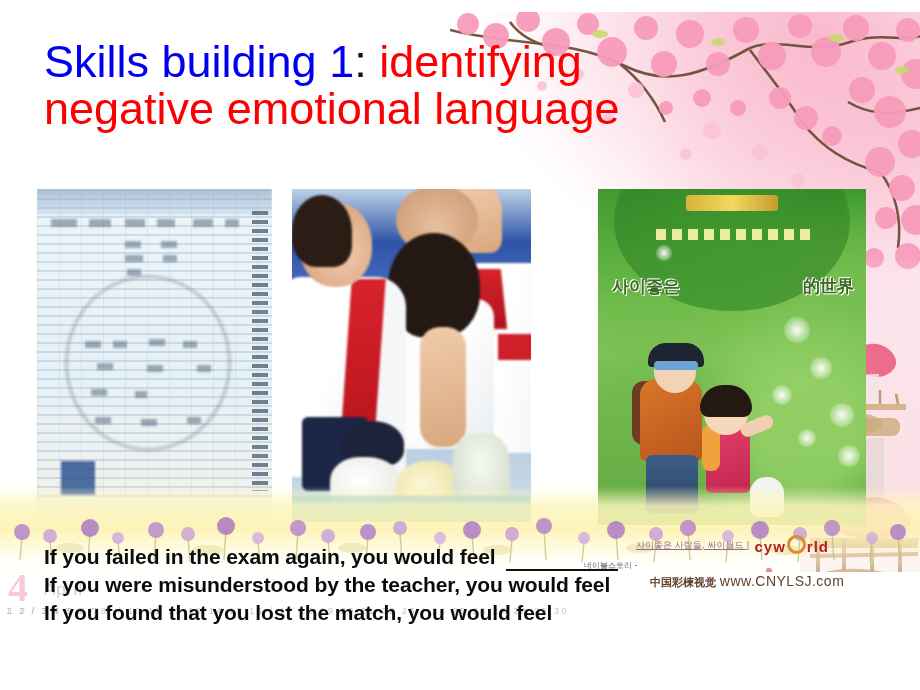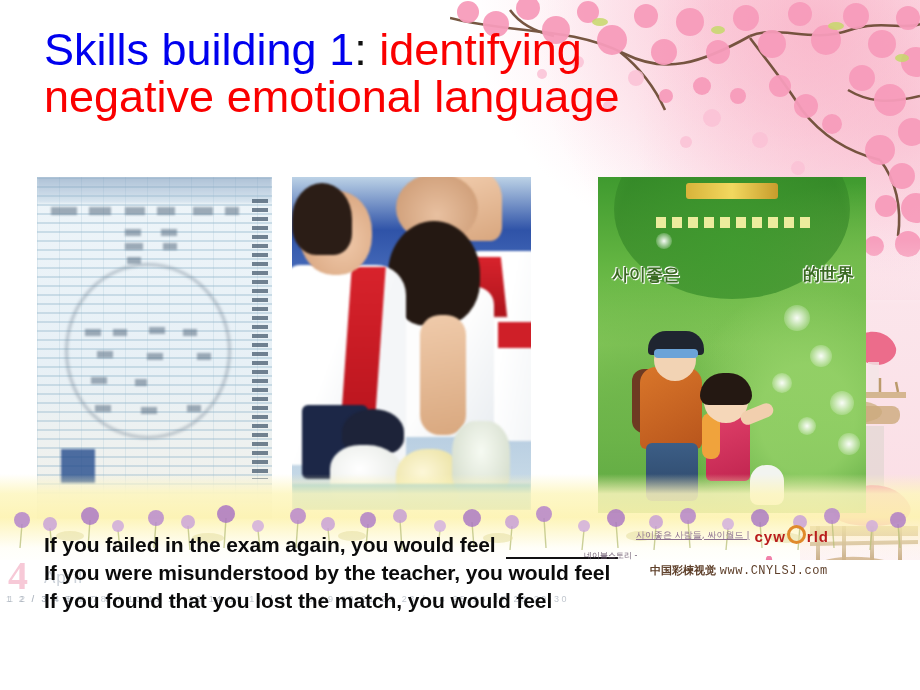--- a/index.html
+++ b/index.html
@@ -9,20 +9,21 @@
   }
   body {
     font-family: "Liberation Sans", sans-serif;
   }
   #slide {
     position: relative;
     width: 920px;
     height: 612px;
     overflow: hidden;
     background: #ffffff;
+    margin-top: 12px;
   }
 
   
   .bg-layer { position: absolute; pointer-events: none; }
 
   
   #blossom-wash {
     right: 0; top: 0; width: 470px; height: 300px;
     background:
       radial-gradient(circle at 78% 8%, rgba(247,160,185,0.55) 0%, rgba(247,160,185,0.25) 28%, rgba(255,255,255,0) 62%),
@@ -370,22 +371,22 @@
   }
   #watermark .wm-ko2 {
     font-family: "DejaVu Sans", sans-serif;
     font-size: 8px; color: #6d5a70; margin-top: 5px; margin-left: -52px;
   }
   #watermark .wm-cn {
     font-family: "DejaVu Sans", sans-serif;
     font-size: 11px; font-weight: 700; color: #5e3f2a; margin-top: 2px; margin-left: 14px;
   }
   #watermark .wm-cn small {
-    font-family: Liberation Mono, monospace;
-    font-size: 12px; font-weight: 400; color: #5e3f2a; letter-spacing: 0.5px;
+    font-family: Liberation Sans, sans-serif;
+    font-size: 14px; font-weight: 400; color: #5e3f2a; letter-spacing: 0.5px;
   }
   .wm-o-ring {
     display: inline-block; width: 13px; height: 13px;
     border: 3px solid #e08a2a; border-radius: 50%;
     vertical-align: -2px; margin: 0 1px;
   }
 </style>
 </head>
 <body>
 

